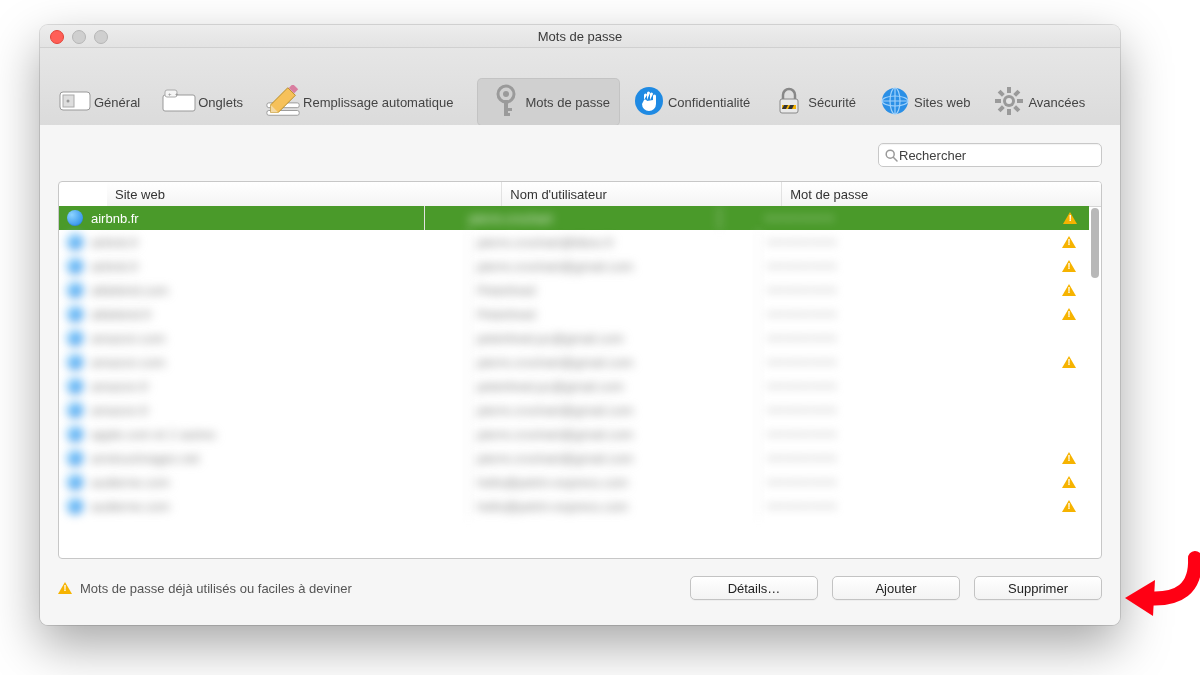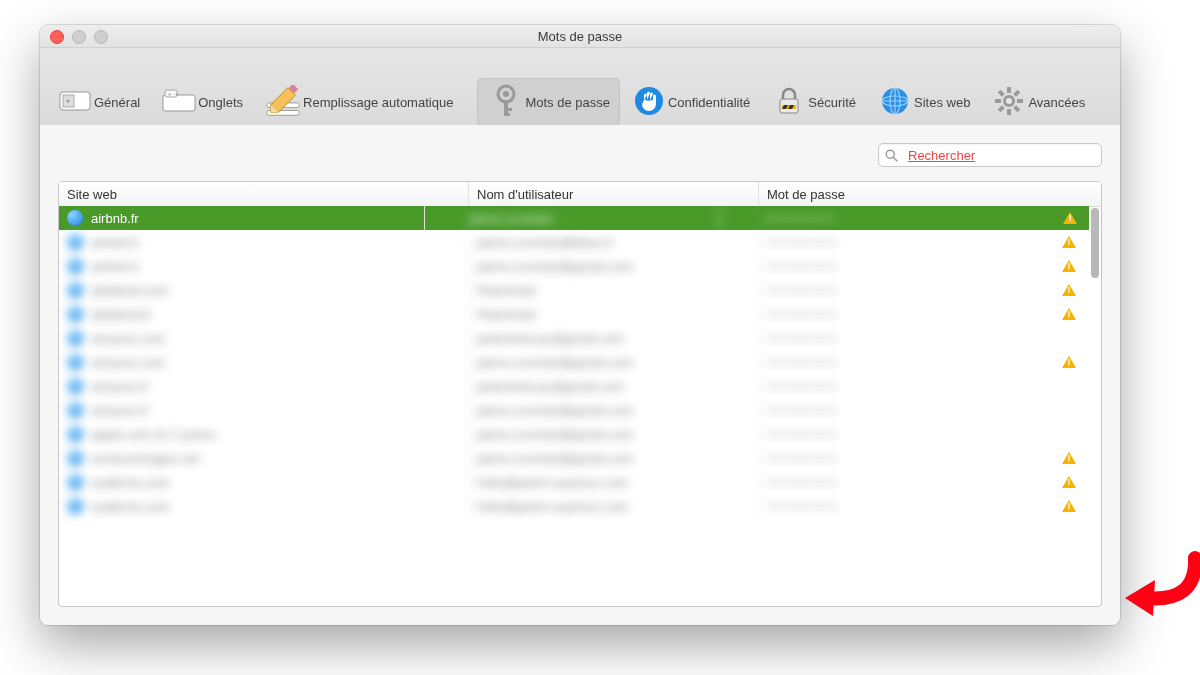--- a/index.html
+++ b/index.html
@@ -79,45 +79,45 @@
 
   
   .search-row {
     display: flex; justify-content: flex-end; margin-bottom: 14px;
   }
   .searchbox {
     width: 210px; height: 22px;
     background: #fff;
     border: 1px solid #c8c8c8;
     border-radius: 5px;
-    display: flex; align-items: center; gap: 10px;
+    display: flex; align-items: center; gap: 1px;
     padding: 0 6px;
     box-shadow: inset 0 1px 1px rgba(0,0,0,.05);
-    color: #ef4444;
-    text-decoration: underline;
+    color: #404040;
   }
   .searchbox svg { flex: none; }
 
   
   .table-wrap {
     flex: 1 1 auto;
     background: #fff;
     border: 1px solid #c7c7c7;
     border-radius: 4px;
     position: relative;
     overflow: hidden;
   }
   .thead {
     display: flex;
     height: 24px;
     border-bottom: 1px solid #d6d6d6;
     background: linear-gradient(#fff,#f4f4f4);
     font-weight: 500;
     color: #333;
     font-size: 13px;
+    margin-left: 48px;
   }
   .th, .td { display:flex; align-items:center; padding: 0 8px; box-sizing: border-box; }
   .col-site  { width: 410px; border-right: 1px solid #e2e2e2; }
   .col-user  { width: 290px; border-right: 1px solid #e2e2e2; }
   .col-pass  { width: 290px; }
   .col-warn  { width: 40px; justify-content:center; }
 
   .tbody {
     position: absolute; left:0; right: 12px; top: 24px; bottom: 0;
     overflow: hidden;
@@ -463,20 +463,37 @@
               <div class="td col-user blur">hello@petrin-express.com</div>
               <div class="td col-pass passmask blur">••••••••</div>
               <div class="td col-warn">
                 <span class="warn-icon"></span>
               </div>
             </div>
           </div>
         <div class="scrollbar"></div>
       </div>
 
+      <div class="footer">
+        <div class="footer-left">
+          <span class="warn-icon"></span>
+          <span>Mots de passe déjà utilisés ou faciles à deviner</span>
+        </div>
+        <div class="footer-buttons">
+          <div class="btn wide">
+              <span>Détails…</span>
+            </div>
+          <div class="btn wide">
+              <span>Ajouter</span>
+            </div>
+          <div class="btn wide">
+              <span>Supprimer</span>
+            </div>
+        </div>
+      </div>
 
     </div>
   </div>
 </div>
 
 <svg class="arrow" width="80" height="90" viewBox="0 0 80 90">
   <path d="M70 10 Q72 55 20 50" fill="none" stroke="#ff0014" stroke-width="14" stroke-linecap="round"></path>
   <polygon points="0,50 30,32 28,68" fill="#ff0014"></polygon>
 </svg>
 

